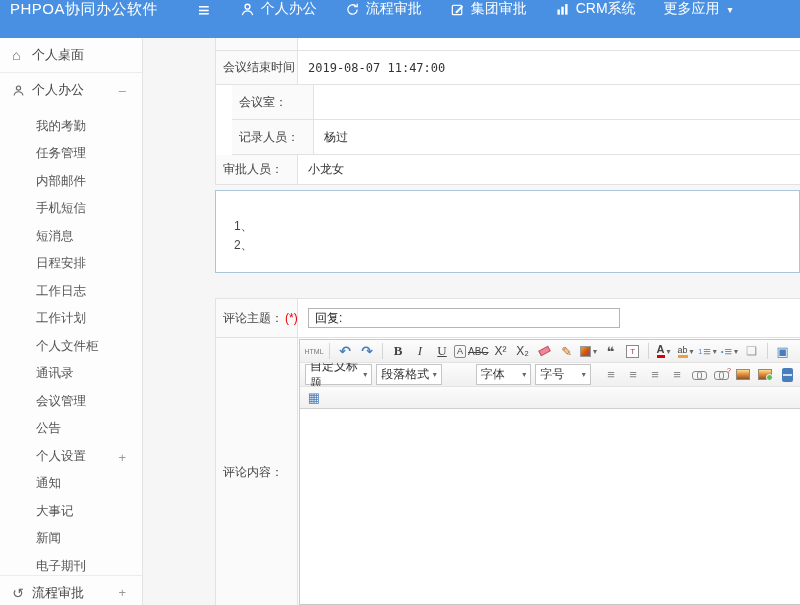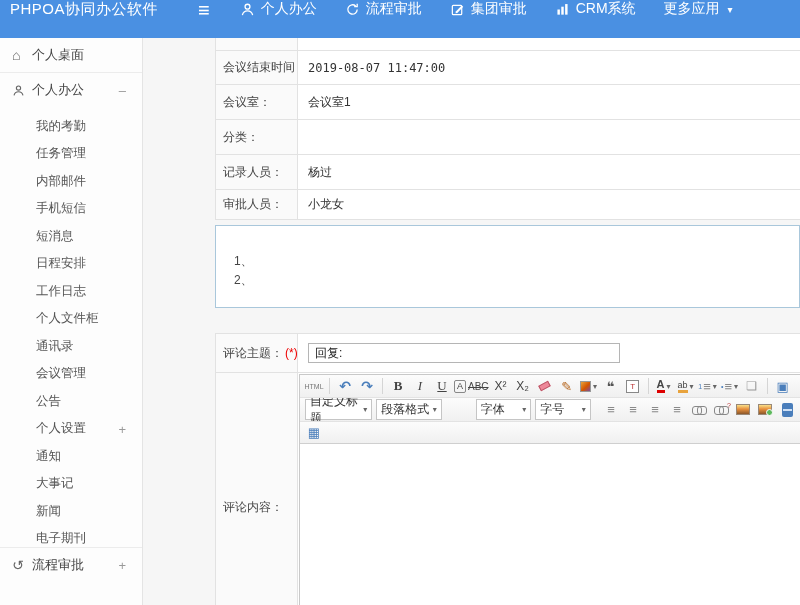--- a/index.html
+++ b/index.html
@@ -28,21 +28,21 @@
   .side-child .toggle { margin-left:auto; margin-right:16px; color:#999; font-size:13px; }
   .side-divider { border-top:1px solid #ececec; margin:0 0; }
 
   
   .form-wrap { margin-left:72px; width:calc(100% - 72px); }
   .tbl { border-left:1px solid #e2e2e2; background:#fff; }
   .trow { display:flex; border-bottom:1px solid #e2e2e2; align-items:center; }
   .trow .lbl { flex:0 0 82px; width:82px; align-self:stretch; display:flex; align-items:center; padding-left:7px; background:#fafafa; border-right:1px solid #e2e2e2; font-size:12px; color:#444; overflow:hidden; white-space:nowrap; }
   .trow .val { flex:1; padding-left:10px; font-size:12px; color:#333; overflow:hidden; }
   .mono { font-family:"DejaVu Sans Mono","Liberation Mono",monospace; font-size:12px; }
-  .h13 { height:13px; } .h34 { height:34px; } .h35 { height:35px; } .h30 { height:30px; } .h39 { height:39px; }
+  .h13 { height:13px; } .h34 { height:34px; } .h35 { height:35px;margin-left:16px; } .h30 { height:30px; } .h39 { height:39px; }
   .req { color:#e00; margin-left:2px; }
 
   .minutes { margin-top:5px; height:83px; border:1px solid #a9c7db; background:#fff; padding:26px 0 0 18px; font-size:12px; color:#444; line-height:19px; }
 
   .tbl2 { margin-top:25px; }
   .subject-input { width:312px; height:20px; border:1px solid #b5b5b5; padding:2px 6px; font-size:12px; font-family:inherit; margin:9px 0 9px 0; background:#fff; color:#222; }
   .content-row { height:270px; align-items:center; }
   .content-row .val { align-self:stretch; padding:1px 0 0 1px; }
 
   
@@ -167,20 +167,23 @@
     <div class="side-child">
         <span>短消息</span>
       </div>
     <div class="side-child">
         <span>日程安排</span>
       </div>
     <div class="side-child">
         <span>工作日志</span>
       </div>
     <div class="side-child">
+        <span>工作计划</span>
+      </div>
+    <div class="side-child">
         <span>个人文件柜</span>
       </div>
     <div class="side-child">
         <span>通讯录</span>
       </div>
     <div class="side-child">
         <span>会议管理</span>
       </div>
     <div class="side-child">
         <span>公告</span>
@@ -216,25 +219,20 @@
         <div class="trow h13">
           <div class="lbl"></div>
             <div class="val"></div>
         </div>
         <div class="trow h34">
           <div class="lbl">会议结束时间：</div>
           <div class="val mono">2019-08-07 11:47:00</div>
         </div>
         <div class="trow h35">
           <div class="lbl">会议室：</div>
-          <div class="val">会议室1</div>
-        </div>
-        <div class="trow h35">
-          <div class="lbl">分类：</div>
-          <div class="val"></div>
         </div>
         <div class="trow h35">
           <div class="lbl">记录人员：</div>
           <div class="val">杨过</div>
         </div>
         <div class="trow h30">
           <div class="lbl">审批人员：</div>
           <div class="val">小龙女</div>
         </div>
       </div>

